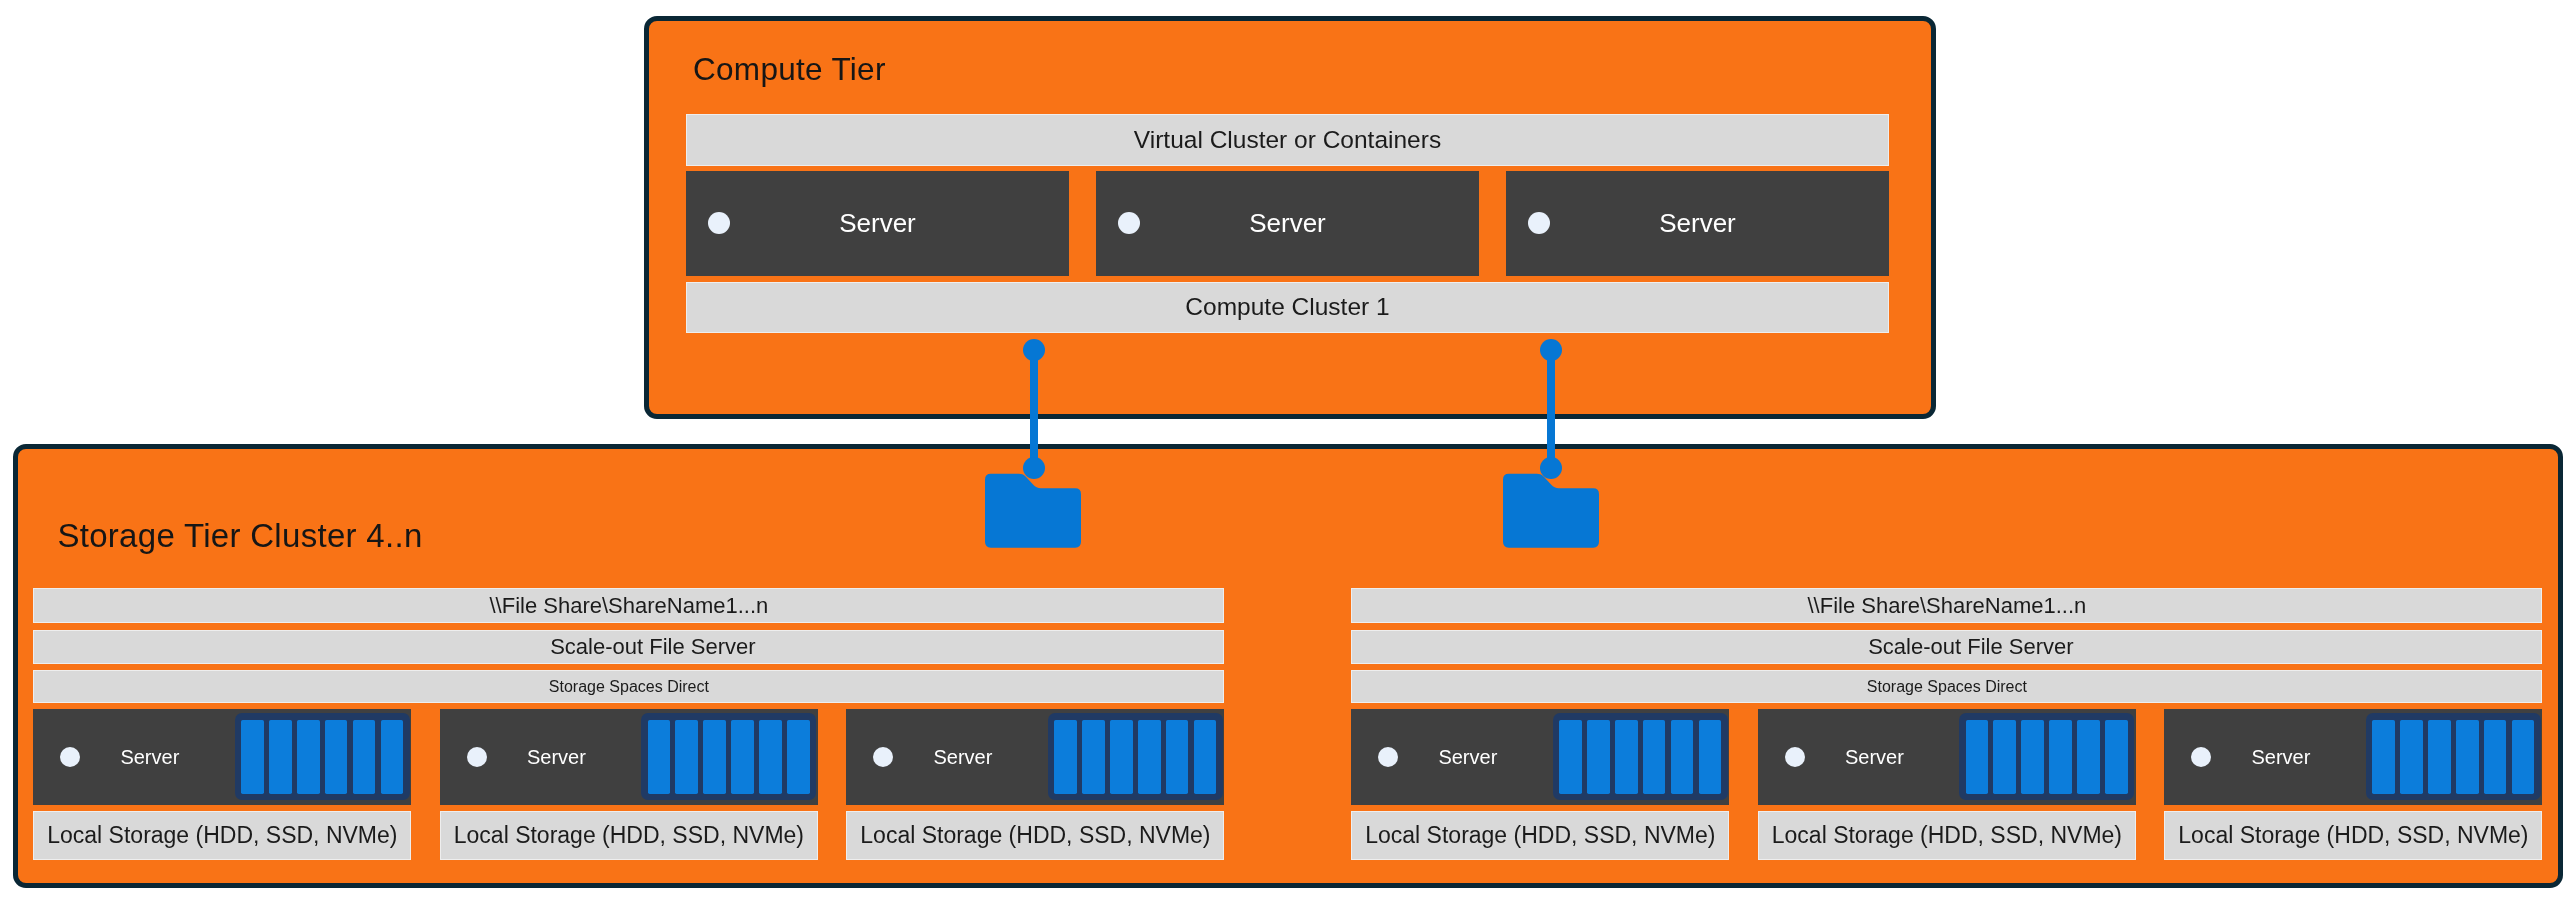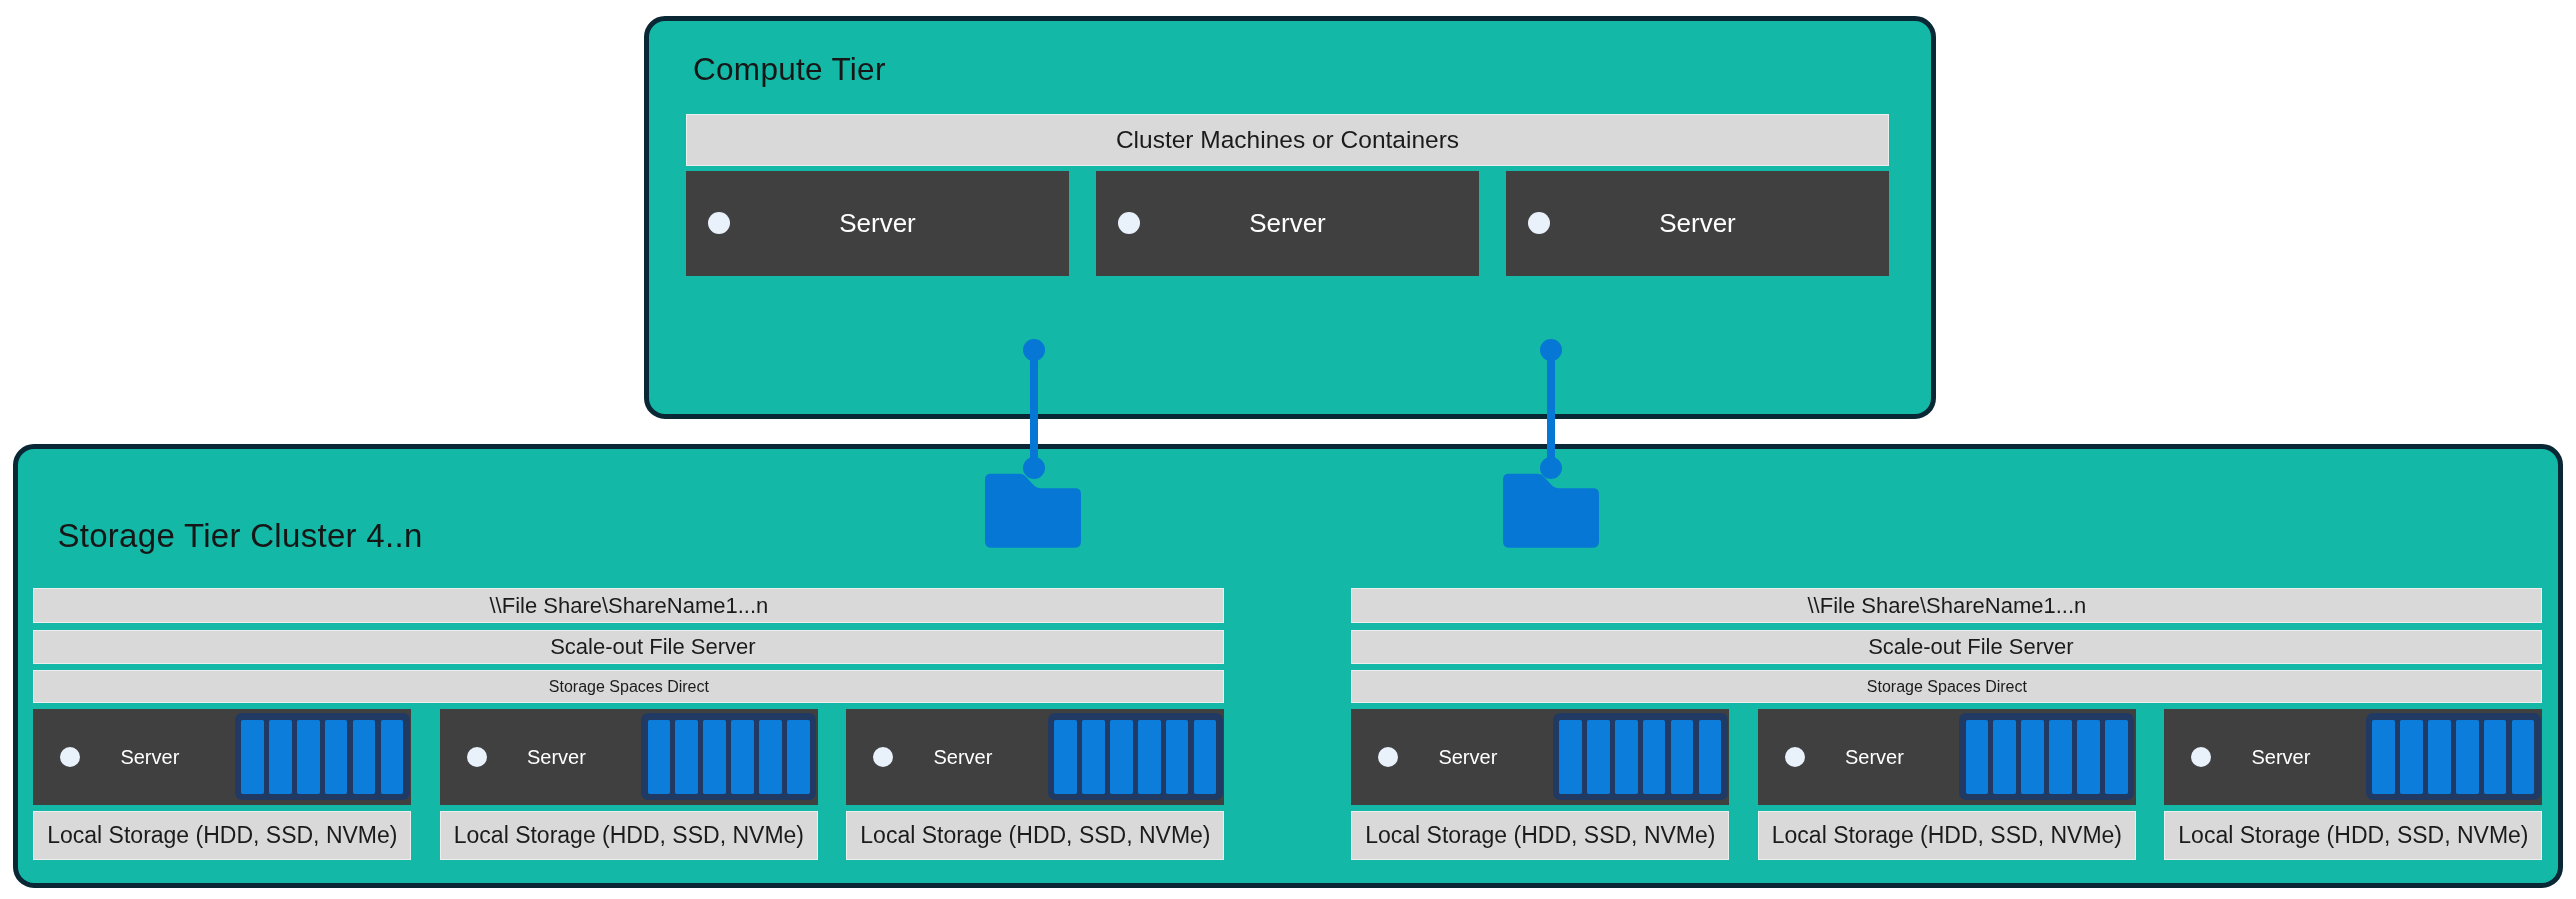--- a/index.html
+++ b/index.html
@@ -3,23 +3,23 @@
 <meta charset="utf-8">
 <style>
   * { box-sizing: border-box; margin: 0; padding: 0; }
   html, body { width: 2576px; height: 900px; background: #ffffff;
     font-family: "Liberation Sans", "DejaVu Sans", sans-serif; }
   body { position: relative; overflow: hidden; }
 
   
   .tier-box {
     position: absolute;
-    background: #14b8a6;
+    background: #f97316;
     border: 5.2px solid #0a2735;
-    border-radius: 21px;
+    border-radius: 13px;
   }
   #compute-box { left: 644px; top: 16.3px; width: 1292px; height: 403px; }
   #storage-box { left: 13.4px;  top: 444px; width: 2550px; height: 444px; }
 
   .box-title {
     position: absolute;
     color: #161616;
     font-size: 31.5px;
     font-weight: 400;
     letter-spacing: 0.3px;
@@ -123,36 +123,39 @@
 
   .local-bar { height: 49px; font-size: 23px; margin-top: 5.8px; }
 </style>
 </head>
 <body>
 
 <div class="tier-box" id="compute-box">
   <div class="box-title">Compute Tier</div>
   <div class="compute-inner">
     <div class="gray-bar vm-bar">
-      <span>Cluster Machines or Containers</span>
+      <span>Virtual Cluster or Containers</span>
     </div>
     <div class="compute-server-row">
       <div class="server-dark">
         <span class="led"></span>
         <span class="server-label">Server</span>
       </div>
       <div class="server-dark">
         <span class="led"></span>
         <span class="server-label">Server</span>
       </div>
       <div class="server-dark">
         <span class="led"></span>
         <span class="server-label">Server</span>
       </div>
     </div>
+    <div class="gray-bar cluster-bar">
+      <span>Compute Cluster 1</span>
+    </div>
   </div>
 </div>
 
 <div class="connector" id="connector-left">
   <div class="c-dot top"></div>
   <div class="c-line"></div>
   <div class="c-dot bottom"></div>
 </div>
 <div class="connector" id="connector-right">
   <div class="c-dot top"></div>

